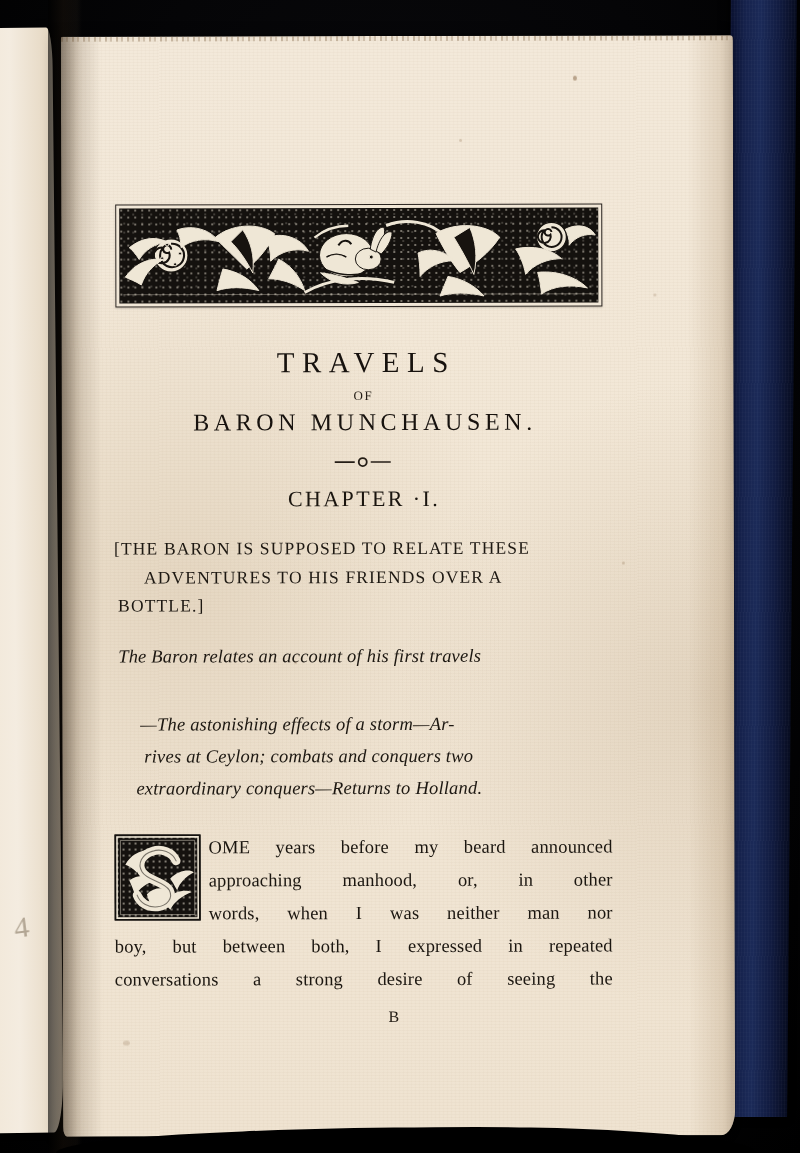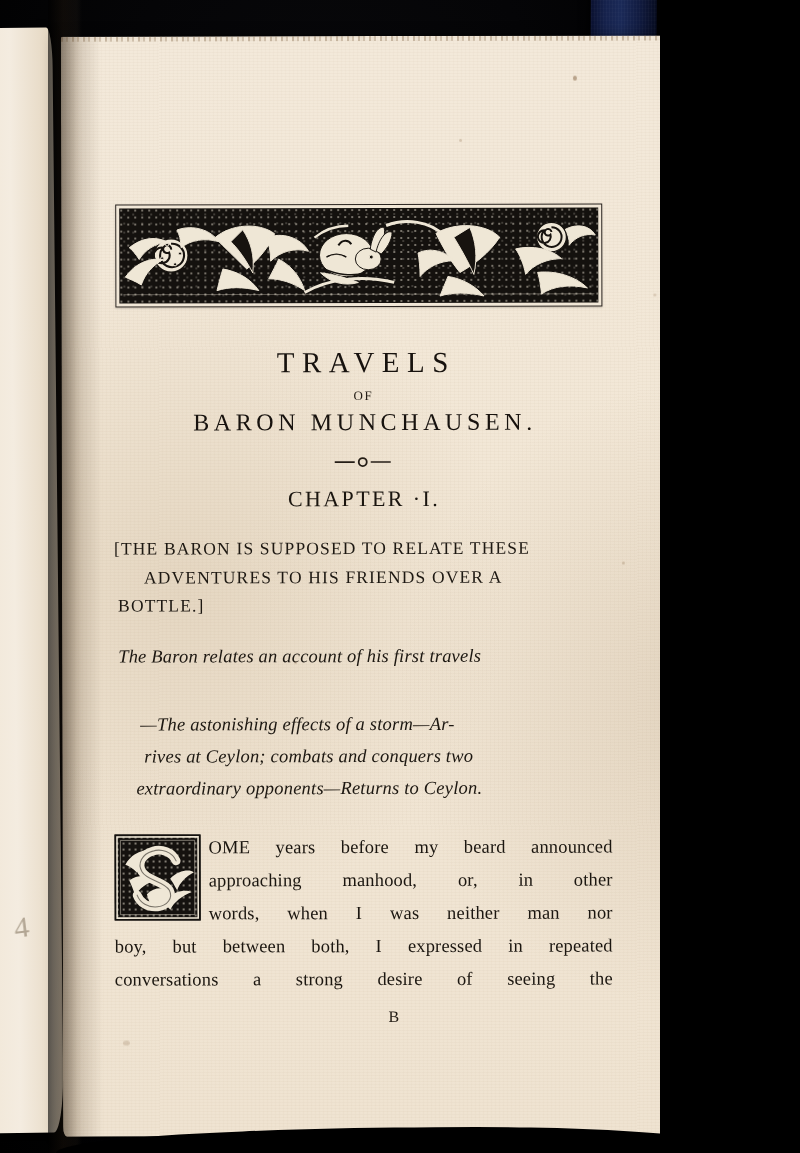--- a/index.html
+++ b/index.html
@@ -10,21 +10,21 @@
   }
   body {
     width: 800px;
     height: 1153px;
     overflow: hidden;
     font-family: "Liberation Serif", "DejaVu Serif", serif;
   }
 
   #scene {
     position: relative;
-    width: 660px;
+    width: 800px;
     height: 1153px;
     background: #050505;
     overflow: hidden;
   }
 
   
   .backdrop {
     position: absolute;
     inset: 0;
     background:
@@ -456,21 +456,21 @@
       <div class="bracket-note">
         <span class="ln l1">[THE BARON IS SUPPOSED TO RELATE THESE</span>
         <span class="ln l2">ADVENTURES TO HIS FRIENDS OVER A</span>
         <span class="ln l3">BOTTLE.]</span>
       </div>
 
       <div class="synopsis">
         <span class="ln s1">The Baron relates an account of his first travels</span>
         <span class="ln s2">—The astonishing effects of a storm—Ar-</span>
         <span class="ln s3">rives at Ceylon; combats and conquers two</span>
-        <span class="ln s4">extraordinary opponents—Returns to Ceylon.</span>
+        <span class="ln s4">extraordinary conquers—Returns to Holland.</span>
       </div>
 
       <div class="body-par">
         <div class="dropcap">
           <div class="dc-stipple"></div>
           <svg class="dc-svg" viewBox="0 0 86 86">
             <rect x="1.5" y="1.5" width="83" height="83" fill="none" stroke="#efe7d6" stroke-width="1.6"></rect>
             <rect x="5" y="5" width="76" height="76" fill="none" stroke="#efe7d6" stroke-width=".8" opacity=".6"></rect>
             <g fill="#efe7d6">
 

